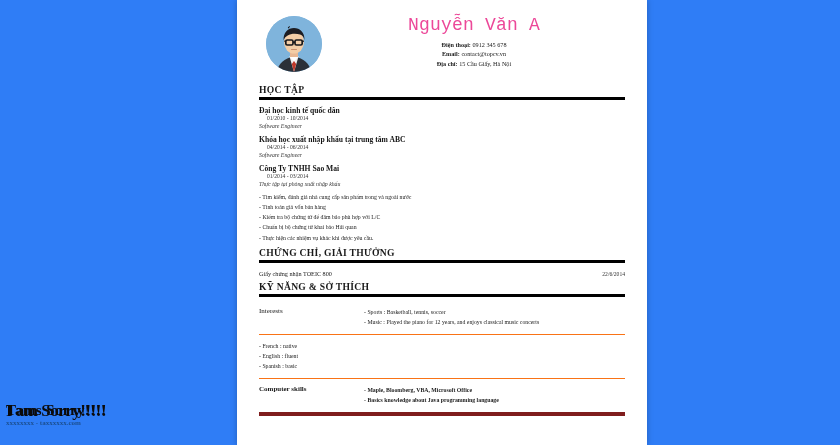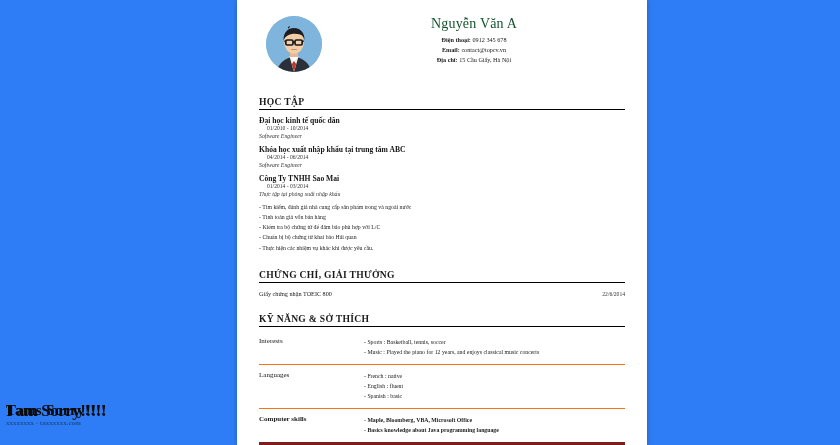--- a/index.html
+++ b/index.html
@@ -54,46 +54,47 @@
     background: #7fb4dc;
     overflow: hidden;
     position: relative;
   }
   .header-text {
     flex: 1 1 auto;
     text-align: center;
     padding-right: 6px;
   }
   .full-name {
-    font-size: 14px;
+    font-size: 18px;
     font-weight: 400;
     letter-spacing: 0.2px;
-    color: #14532d;
+    color: #ec4899;
     margin: 2px 0 4px 0;
     line-height: 1.1;
+    font-family: Liberation Mono, monospace;
   }
   .contact-line {
     font-size: 6.2px;
     color: #222;
     line-height: 1.55;
     white-space: nowrap;
   }
   .contact-line b {
     font-weight: bold;
   }
 
   
   .section-title {
     font-size: 9.6px;
     font-weight: bold;
     letter-spacing: 0.3px;
     color: #1a1a1a;
     padding: 0 0 2px 0;
-    margin-top: 16px;
-    border-bottom: 1px solid #000000;
+    margin-top: 4px;
+    border-bottom: 3px solid #000000;
   }
   .entry {
     margin-top: 6px;
   }
   .entry-head {
     display: flex;
     justify-content: space-between;
     align-items: baseline;
     flex-direction: column;
   }
@@ -295,21 +296,20 @@
     <div class="section-title">KỸ NĂNG &amp; SỞ THÍCH</div>
     <div class="skills">
       <div class="skill-row">
         <div class="skill-label">Interests</div>
         <ul class="skill-values">
           <li>- Sports : Basketball, tennis, soccer</li>
           <li>- Music : Played the piano for 12 years, and enjoys classical music concerts</li>
         </ul>
       </div>
       <div class="skill-row">
-        <div class="skill-label">Languages</div>
         <ul class="skill-values">
           <li>- French : native</li>
           <li>- English : fluent</li>
           <li>- Spanish : basic</li>
         </ul>
       </div>
       <div class="skill-row">
         <div class="skill-label">Computer skills</div>
         <ul class="skill-values">
           <li>- Maple, Bloomberg, VBA, Microsoft Office</li>

